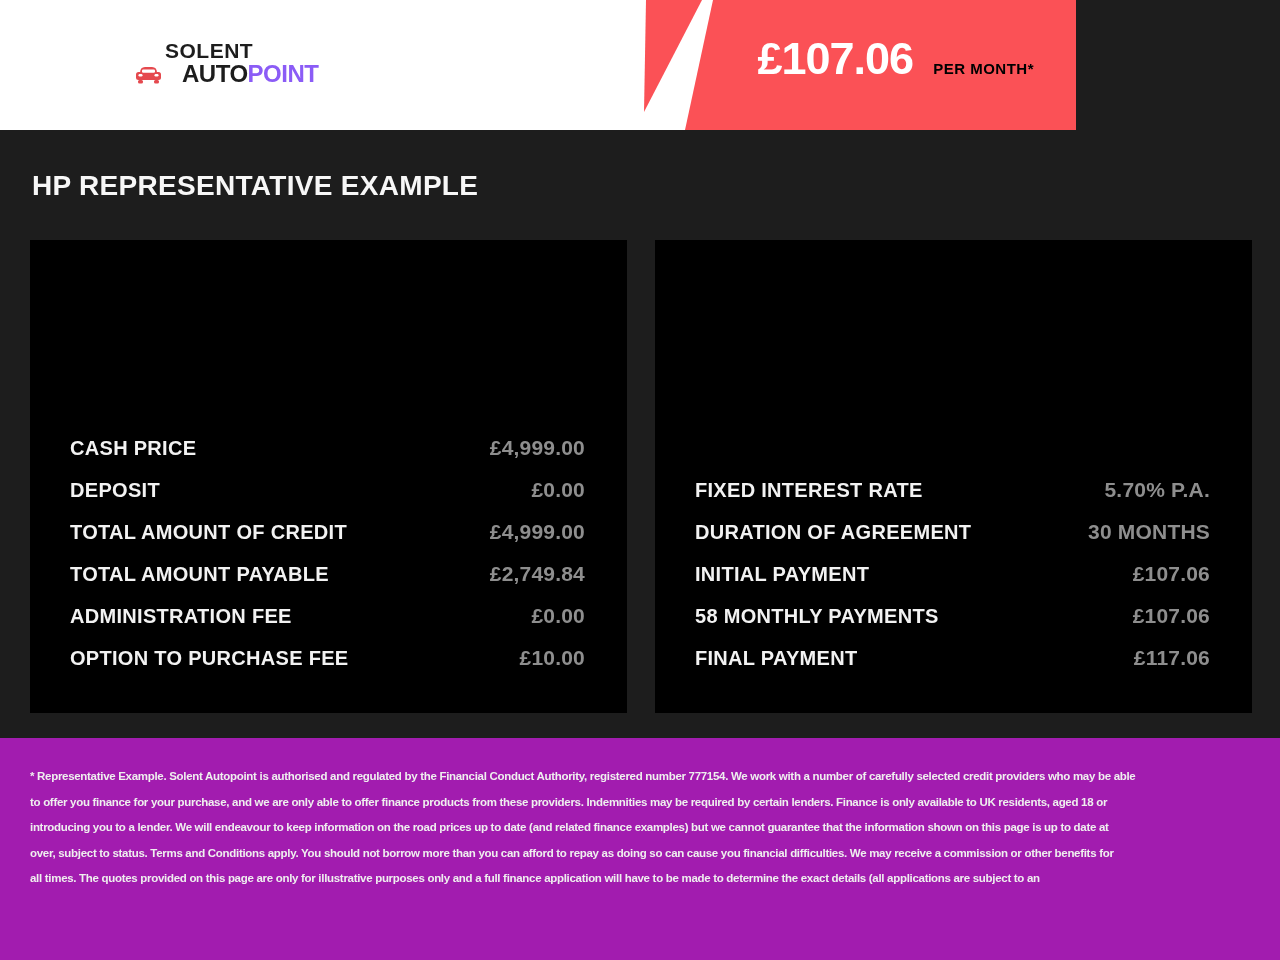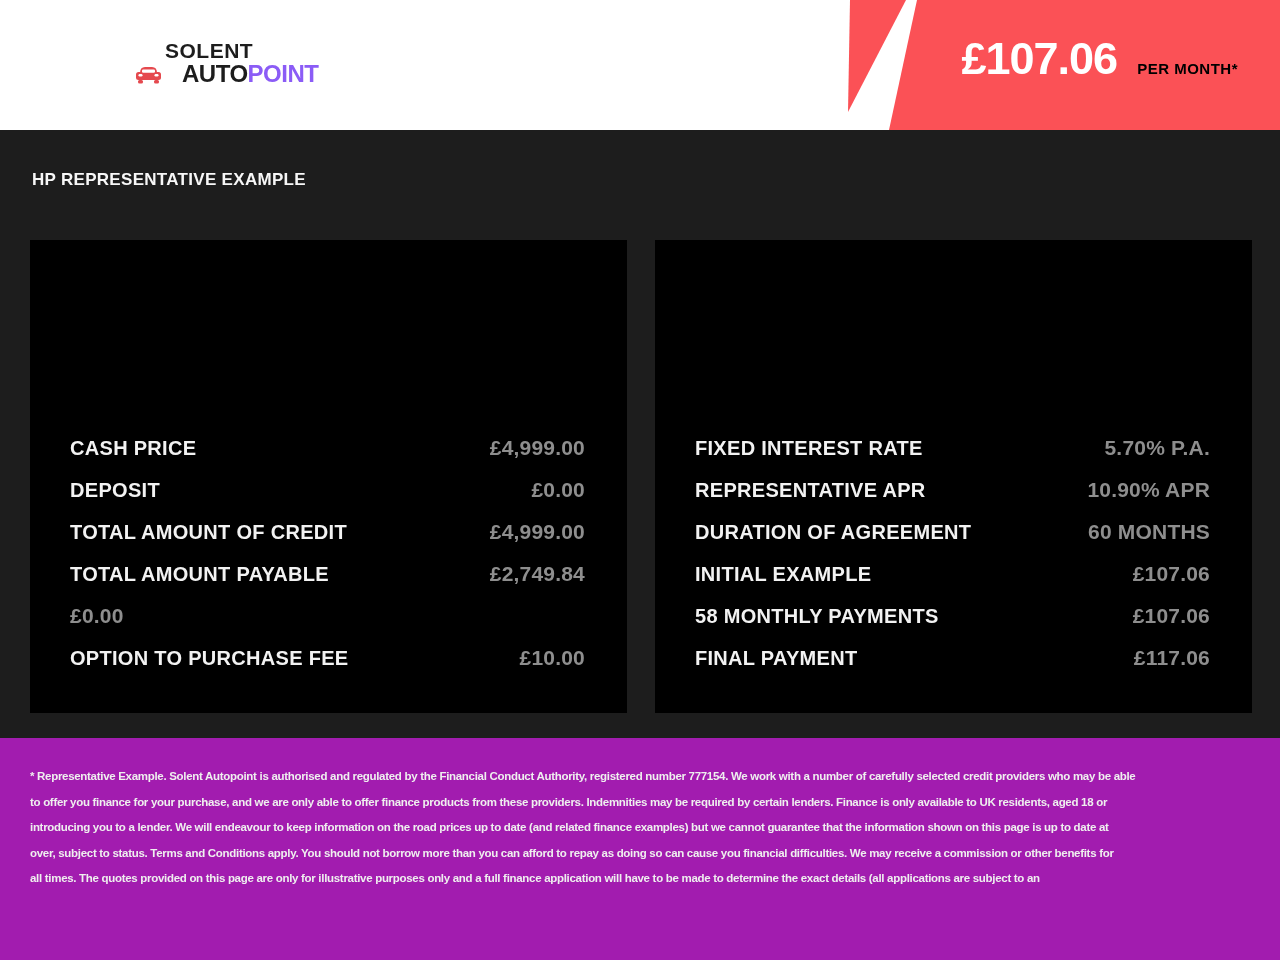--- a/index.html
+++ b/index.html
@@ -5,21 +5,21 @@
   * { margin: 0; padding: 0; box-sizing: border-box; }
   html, body { width: 1280px; height: 960px; overflow: hidden; }
   body {
     font-family: "Liberation Sans", sans-serif;
     background: #1d1d1d;
   }
 
   
   .header {
     position: relative;
-    width: 1280px; height: 130px;
+    width: 1076px; height: 130px;
     background: #ffffff;
     overflow: hidden;
   }
   .logo {
     position: absolute;
     left: 135px; top: 40px;
     cursor: pointer;
   }
   .logo-top {
     margin-left: 30px;
@@ -66,21 +66,21 @@
 
   
   .main {
     width: 1280px; height: 608px;
     background: #1d1d1d;
     position: relative;
   }
   .page-title {
     position: absolute;
     left: 32px; top: 40px;
-    color: #f7f7f7; font-size: 17px; font-weight: bold; letter-spacing: 0.3px;
+    color: #f7f7f7; font-size: 28px; font-weight: bold; letter-spacing: 0.3px;
   }
   .panels {
     position: absolute;
     left: 30px; top: 110px;
     width: 1222px;
     display: flex; gap: 28px;
   }
   .panel {
     width: 597px; height: 473px;
     background: #000000;
@@ -164,43 +164,40 @@
       </div>
       <div class="frow">
         <span class="frow-label">TOTAL AMOUNT OF CREDIT</span>
         <span class="frow-value">£4,999.00</span>
       </div>
       <div class="frow">
         <span class="frow-label">TOTAL AMOUNT PAYABLE</span>
         <span class="frow-value">£2,749.84</span>
       </div>
       <div class="frow">
+        <span class="frow-label">ADMINISTRATION FEE</span>
         <span class="frow-value">£0.00</span>
       </div>
       <div class="frow">
         <span class="frow-label">OPTION TO PURCHASE FEE</span>
         <span class="frow-value">£10.00</span>
       </div>
     </div>
 
     <div class="panel">
       <div class="frow">
         <span class="frow-label">FIXED INTEREST RATE</span>
         <span class="frow-value">5.70% P.A.</span>
       </div>
       <div class="frow">
-        <span class="frow-label">REPRESENTATIVE APR</span>
-        <span class="frow-value">10.90% APR</span>
-      </div>
-      <div class="frow">
         <span class="frow-label">DURATION OF AGREEMENT</span>
-        <span class="frow-value">60 MONTHS</span>
-      </div>
-      <div class="frow">
-        <span class="frow-label">INITIAL EXAMPLE</span>
+        <span class="frow-value">30 MONTHS</span>
+      </div>
+      <div class="frow">
+        <span class="frow-label">INITIAL PAYMENT</span>
         <span class="frow-value">£107.06</span>
       </div>
       <div class="frow">
         <span class="frow-label">58 MONTHLY PAYMENTS</span>
         <span class="frow-value">£107.06</span>
       </div>
       <div class="frow">
         <span class="frow-label">FINAL PAYMENT</span>
         <span class="frow-value">£117.06</span>
       </div>

